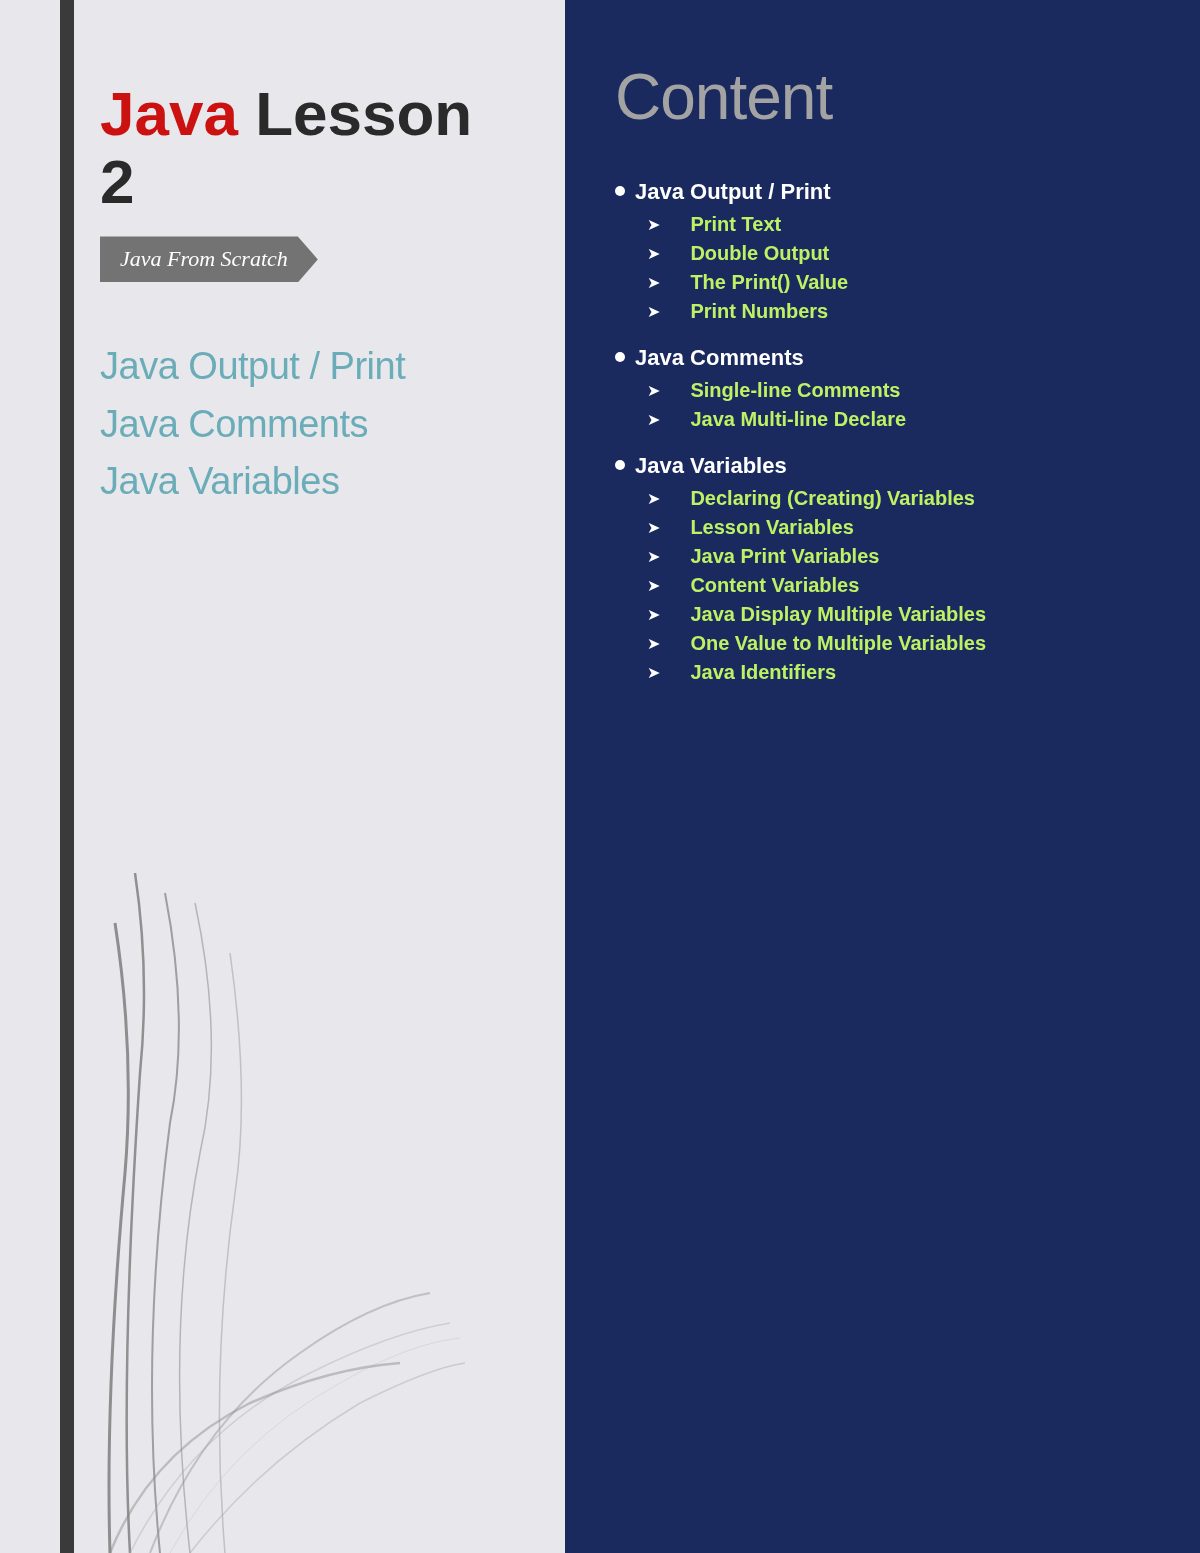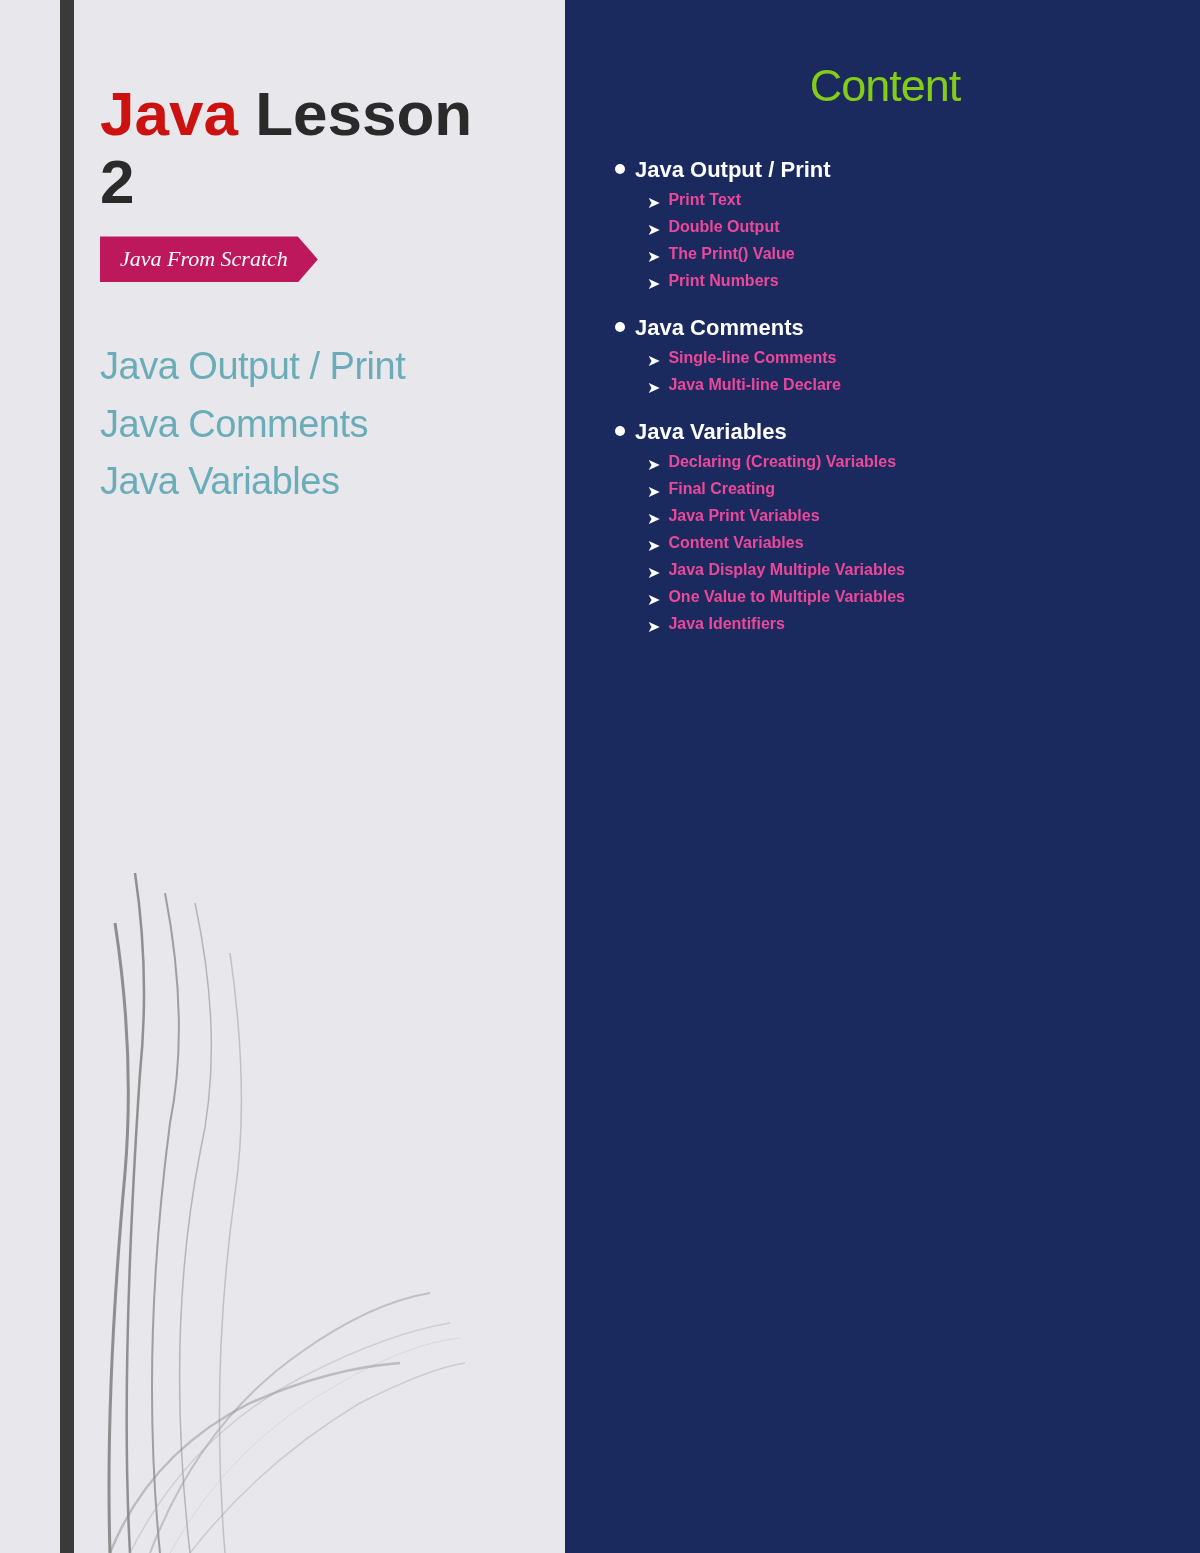--- a/index.html
+++ b/index.html
@@ -46,21 +46,21 @@
 
     .lesson-title .java-red {
       color: #cc1111;
     }
 
     .lesson-title .lesson-text {
       color: #2a2a2a;
     }
 
     .subtitle-banner {
-      background-color: #be185d;
+      background-color: #737373;
       display: inline-block;
       position: relative;
       padding: 10px 30px 10px 20px;
       margin-bottom: 50px;
       clip-path: polygon(0 0, calc(100% - 20px) 0, 100% 50%, calc(100% - 20px) 100%, 0 100%);
     }
 
     .subtitle-banner span {
       color: #ffffff;
       font-style: italic;
@@ -98,26 +98,25 @@
     .right-panel {
       width: 640px;
       height: 1553px;
       background-color: #1a2a5e;
       padding: 60px 50px;
       flex-shrink: 0;
     }
 
     .content-title {
       font-family: 'Arial', sans-serif;
-      font-size: 45px;
+      font-size: 64px;
       font-weight: 300;
-      color: #84cc16;
+      color: #a3a3a3;
       margin-bottom: 45px;
       letter-spacing: -1px;
-      text-align: center;
     }
 
     .content-list {
       list-style: none;
       padding: 0;
     }
 
     .content-list > li {
       margin-bottom: 22px;
     }
@@ -161,24 +160,25 @@
     }
 
     .chevron {
       color: #ffffff;
       font-size: 16px;
       margin-top: 2px;
       flex-shrink: 0;
     }
 
     .sub-item-text {
-      color: #ec4899;
-      font-family: 'Arial', sans-serif;
-      font-size: 16px;
+      color: #bef264;
+      font-family: 'Arial', sans-serif;
+      font-size: 20px;
       font-weight: 700;
+      margin-left: 22px;
     }
   </style>
 </head>
 <body>
 
 <div class="left-panel">
   <div class="left-stripe"></div>
 
   <div class="left-content">
     <h1 class="lesson-title">
@@ -261,21 +261,21 @@
           <div class="bullet-dot"></div>
           <span class="main-item-text">Java Variables</span>
         </div>
         <ul class="sub-list">
           <li>
             <span class="chevron">➤</span>
             <span class="sub-item-text">Declaring (Creating) Variables</span>
           </li>
           <li>
             <span class="chevron">➤</span>
-            <span class="sub-item-text">Final Creating</span>
+            <span class="sub-item-text">Lesson Variables</span>
           </li>
           <li>
             <span class="chevron">➤</span>
             <span class="sub-item-text">Java Print Variables</span>
           </li>
           <li>
             <span class="chevron">➤</span>
             <span class="sub-item-text">Content Variables</span>
           </li>
           <li>

